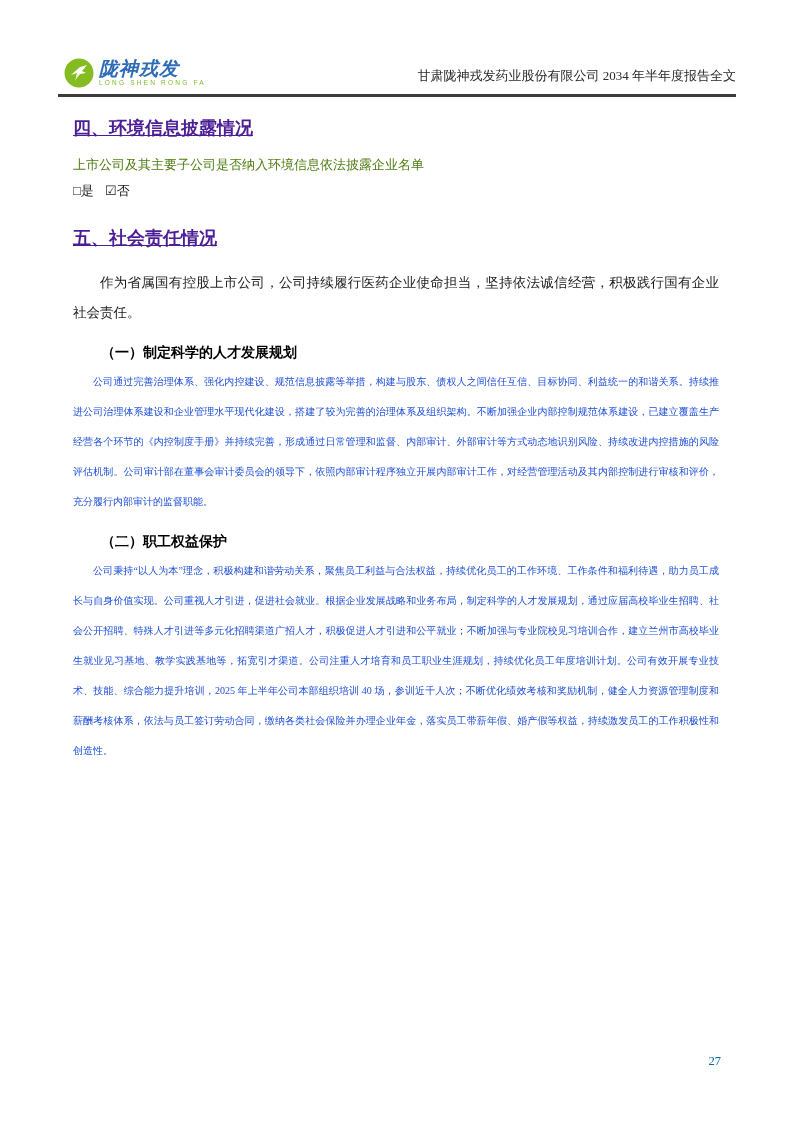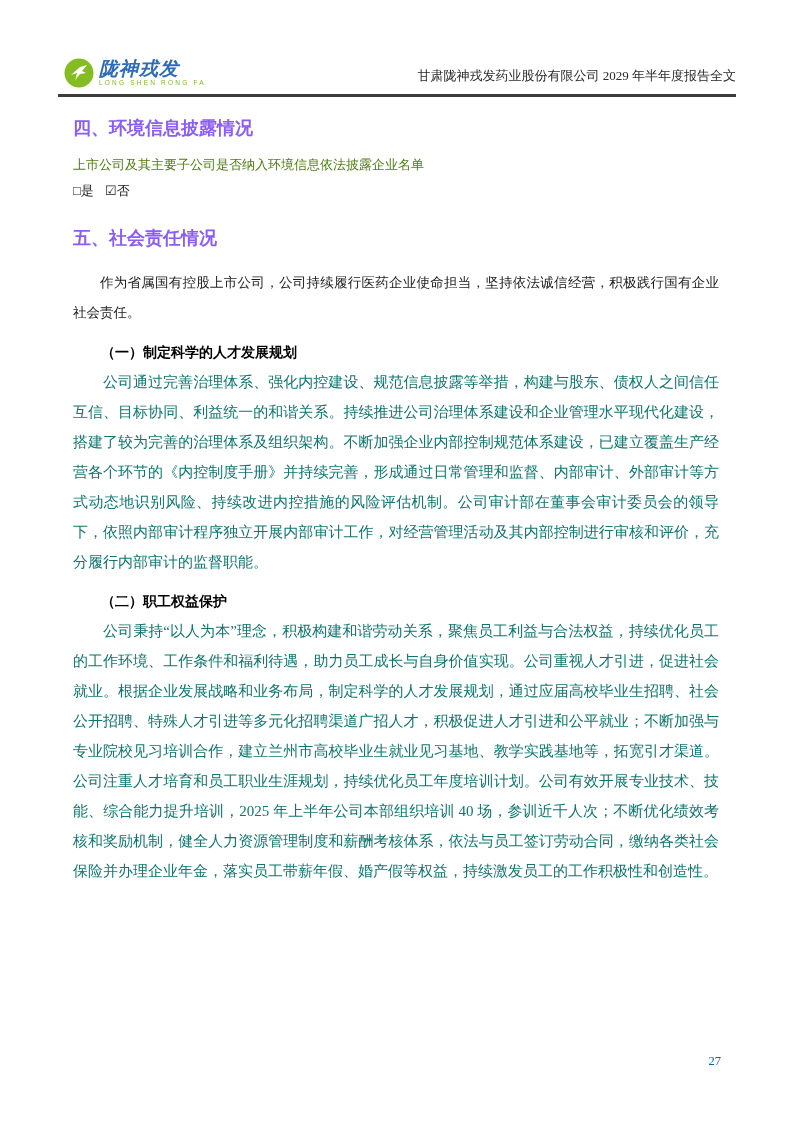--- a/index.html
+++ b/index.html
@@ -62,21 +62,22 @@
     position: absolute;
     left: 73px;
     width: 646px;
     top: 99px;
   }
   .h1 {
     font-family: "Liberation Sans", "DejaVu Sans", sans-serif;
     font-weight: bold;
     font-size: 18px;
     line-height: 26px;
-    color: #8b5cf6;
+    color: #4c1d95;
+    text-decoration: underline;
   }
   .h1 + .plain-line { margin-top: 11px; }
   .plain-line {
     font-size: 13px;
     line-height: 26px;
     color: #4d7c0f;
   }
   .checkbox-line {
     font-size: 13px;
     line-height: 26px;
@@ -94,25 +95,25 @@
   .h2 {
     font-family: "Liberation Sans", "DejaVu Sans", sans-serif;
     font-weight: bold;
     font-size: 14px;
     line-height: 30px;
     margin-top: 9px;
     text-indent: 2em;
     color: #000000;
   }
   .body-para {
-    font-size: 15px;
+    font-size: 10px;
     line-height: 30px;
     text-indent: 2em;
     text-align: justify;
-    color: #0f766e;
+    color: #1d4ed8;
   }
 
   
   .page-number {
     position: absolute;
     top: 1038px;
     right: 72px;
     font-size: 12.5px;
     color: #0369a1;
   }
@@ -127,21 +128,21 @@
       <svg class="logo-svg" viewBox="0 0 30 30">
         <circle cx="15" cy="15" r="14.5" fill="#85bc22"></circle>
         <path d="M 7 17 L 16 9 L 23 7 L 18 13 L 22 15 L 16 16 L 12 21 L 13 15 Z" fill="#ffffff"></path>
         <path d="M 13 15 L 11 23 L 14.5 16.5 Z" fill="#dff0c0"></path>
       </svg>
       <div class="logo-text">
         <span class="logo-cn">陇神戎发</span>
         <span class="logo-en">LONG SHEN RONG FA</span>
       </div>
     </div>
-    <div class="header-title">甘肃陇神戎发药业股份有限公司 2029 年半年度报告全文</div>
+    <div class="header-title">甘肃陇神戎发药业股份有限公司 2034 年半年度报告全文</div>
   </div>
 
   <div class="main">
 
     <div class="h1">四、环境信息披露情况</div>
 
     <div class="plain-line">上市公司及其主要子公司是否纳入环境信息依法披露企业名单</div>
 
     <div class="checkbox-line">
       <span class="opt">□是</span>

